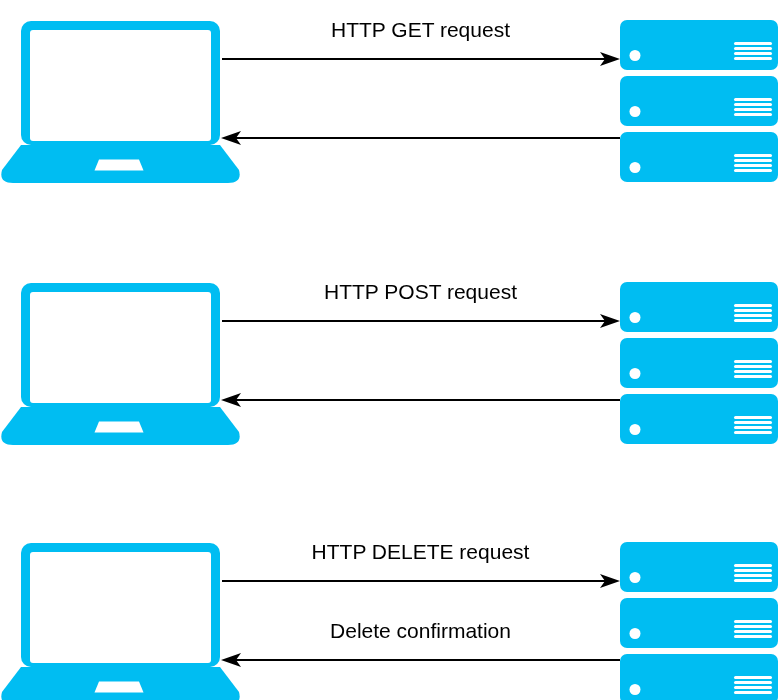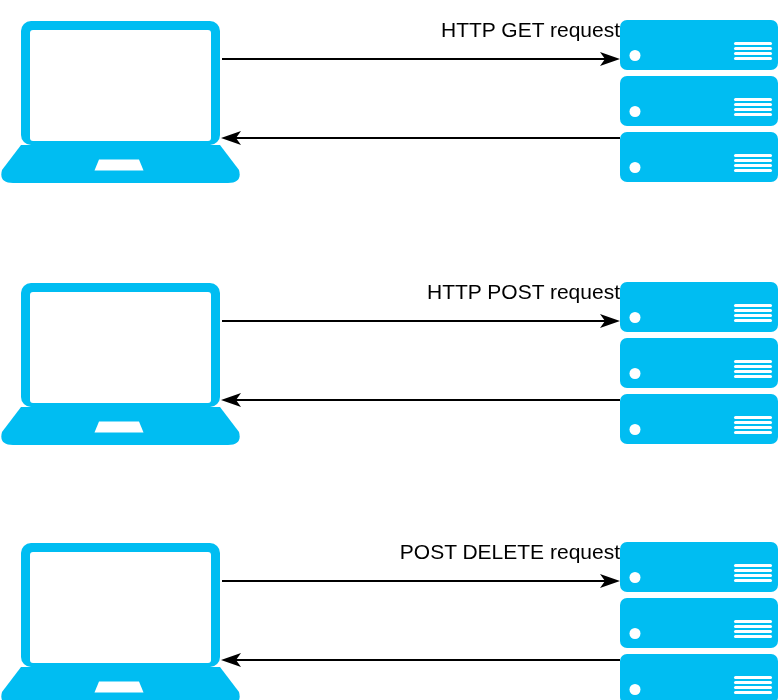--- a/index.html
+++ b/index.html
@@ -17,21 +17,21 @@
   .row-2 { top: 282px; }
   .row-3 { top: 542px; }
 
   .laptop { position: absolute; left: 0; top: 0; }
   .server { position: absolute; left: 620px; top: 0; }
   .accent { fill: var(--accent); }
   .white  { fill: #ffffff; }
 
   .label {
     position: absolute; left: 221px; width: 399px;
-    text-align: right;
+    text-align: center;
     font-size: 21px; line-height: 22px;
     color: var(--label);
     white-space: nowrap;
   }
   .label-request  { top: -1px; }
   .label-response { top: 78px; }
 
   .arrow { position: absolute; left: 0; top: 0; width: 780px; height: 163px; pointer-events: none; }
   .arrow .line { position: absolute; height: 2px; background: var(--arrow); }
   .arrow-right .line { left: 222px; top: 38px; width: 384px; }
@@ -168,27 +168,28 @@
       </g>
       <g transform="translate(0,112)">
         <rect class="accent" x="0" y="0" width="158" height="50" rx="7"></rect>
         <circle class="white" cx="15" cy="35.5" r="5.5"></circle>
         <rect class="white" x="114" y="22" width="38" height="3" rx="1.5"></rect>
         <rect class="white" x="114" y="27" width="38" height="3" rx="1.5"></rect>
         <rect class="white" x="114" y="32" width="38" height="3" rx="1.5"></rect>
         <rect class="white" x="114" y="37" width="38" height="3" rx="1.5"></rect>
       </g>
     </svg>
-    <div class="label label-request">POST DELETE request</div>
+    <div class="label label-request">HTTP DELETE request</div>
     <div class="arrow arrow-right">
       <div class="line"></div>
       <svg class="head" width="20" height="14" viewBox="0 0 20 14">
           <path d="M0 0 L20 7 L0 14 L5 7 Z"></path>
         </svg>
     </div>
+    <div class="label label-response">Delete confirmation</div>
     <div class="arrow arrow-left">
       <div class="line"></div>
       <svg class="head" width="20" height="14" viewBox="0 0 20 14">
           <path d="M20 0 L0 7 L20 14 L15 7 Z"></path>
         </svg>
     </div>
   </section>
 
 </div>
 

